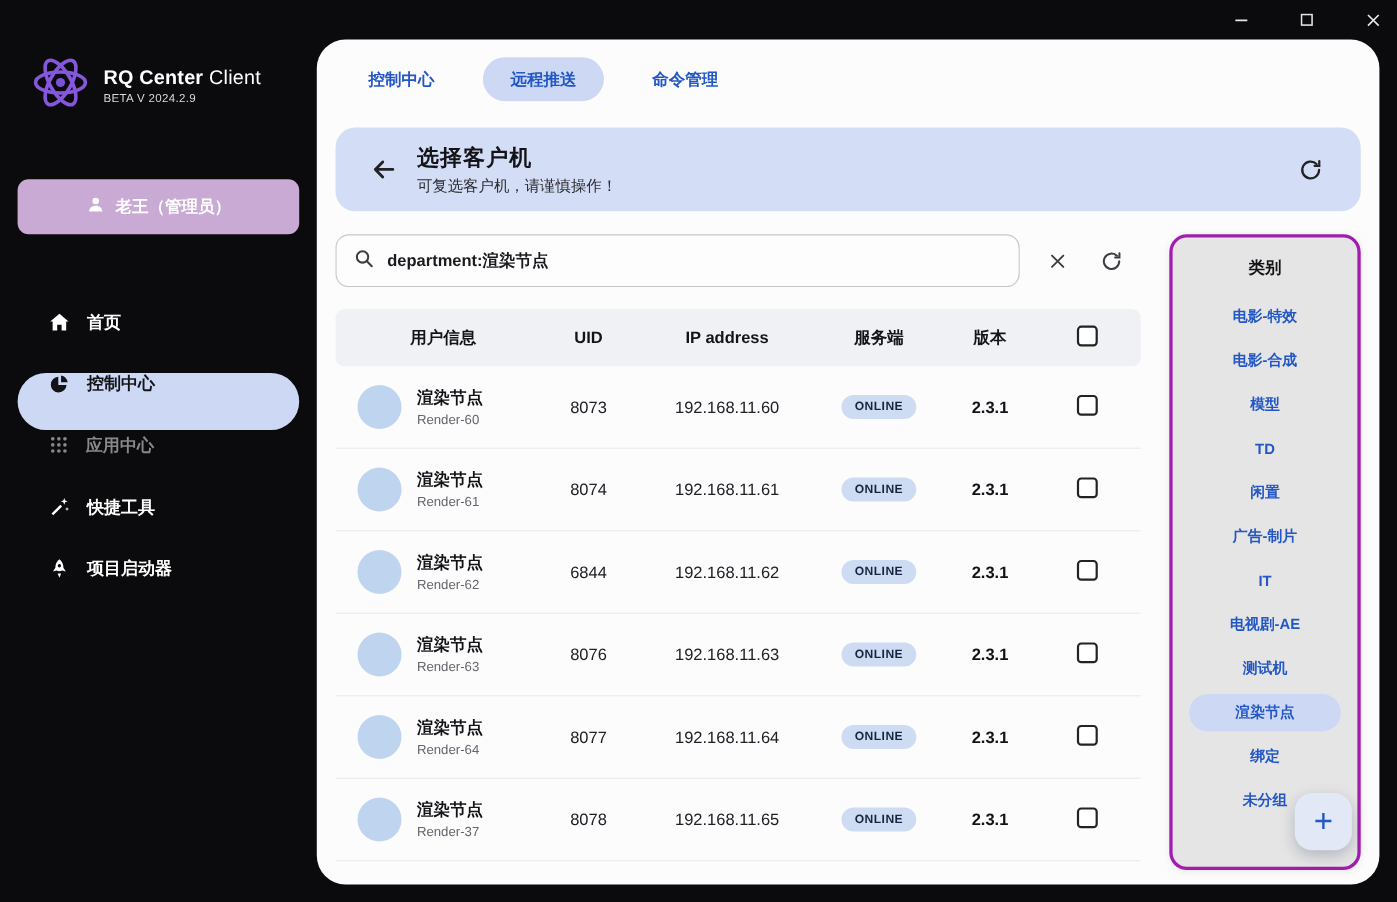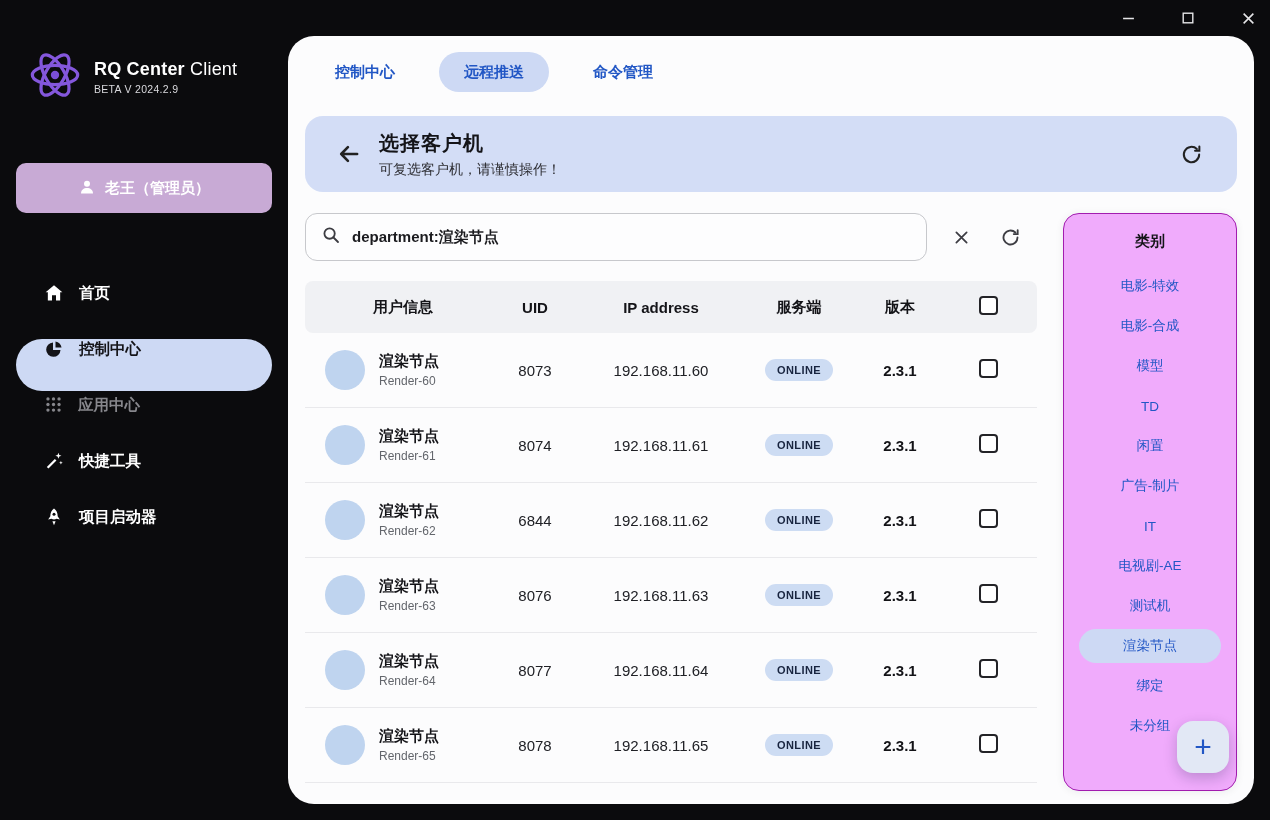--- a/index.html
+++ b/index.html
@@ -104,28 +104,28 @@
   }
   .cell.ver { font-weight:700; color:#131317; }
   .checkbox {
     display:inline-block; width:19px; height:19px;
     border:2px solid #232327; border-radius:4px; background:#fff; cursor:pointer;
   }
 
   
   .right-panel {
     position:absolute; left:775px; top:177px; width:174px; height:578px;
-    background:#f0abfc; border:1px solid #a21caf; border-radius:16px;
+    background:#e5e5e5; border:3px solid #a21caf; border-radius:16px;
     box-shadow:0 1px 8px rgba(20,20,40,.07); z-index:1;
   }
   .panel-title { position:absolute; top:18px; left:0; right:0; text-align:center; font-size:15px; font-weight:700; color:#141418; }
   .cat-list { position:absolute; top:52px; left:0; right:0; display:flex; flex-direction:column; }
   .cat-item {
     position:relative; height:40px; display:flex; align-items:center; justify-content:center;
-    color: var(--accent, #2257c5); font-size:13.5px; font-weight:400; cursor:pointer;
+    color: var(--accent, #2257c5); font-size:13.5px; font-weight:700; cursor:pointer;
   }
   .cat-item.active::before {
     content:""; position:absolute; left:15px; right:15px; top:3px; bottom:3px;
     background: var(--pill, #cdd9f4); border-radius:17px; z-index:-1;
   }
   .cat-item span { position:relative; }
 
   .add-btn {
     position:absolute; left:889px; top:685px; width:52px; height:52px;
     background:#e2e8f5; border-radius:16px; box-shadow:0 5px 14px rgba(10,20,60,.22);
@@ -379,21 +379,21 @@
       <div class="cell"><span class="badge">ONLINE</span></div>
       <div class="cell ver">2.3.1</div>
       <div class="cell"><span class="checkbox"></span></div>
     </div>
 
     <div class="trow">
       <div class="cell user">
         <span class="avatar"></span>
         <span class="utext">
           <span class="uname">渲染节点</span>
-          <span class="usub">Render-65</span>
+          <span class="usub">Render-37</span>
         </span>
       </div>
       <div class="cell">8078</div>
       <div class="cell">192.168.11.65</div>
       <div class="cell"><span class="badge">ONLINE</span></div>
       <div class="cell ver">2.3.1</div>
       <div class="cell"><span class="checkbox"></span></div>
     </div>
 
   </div>

